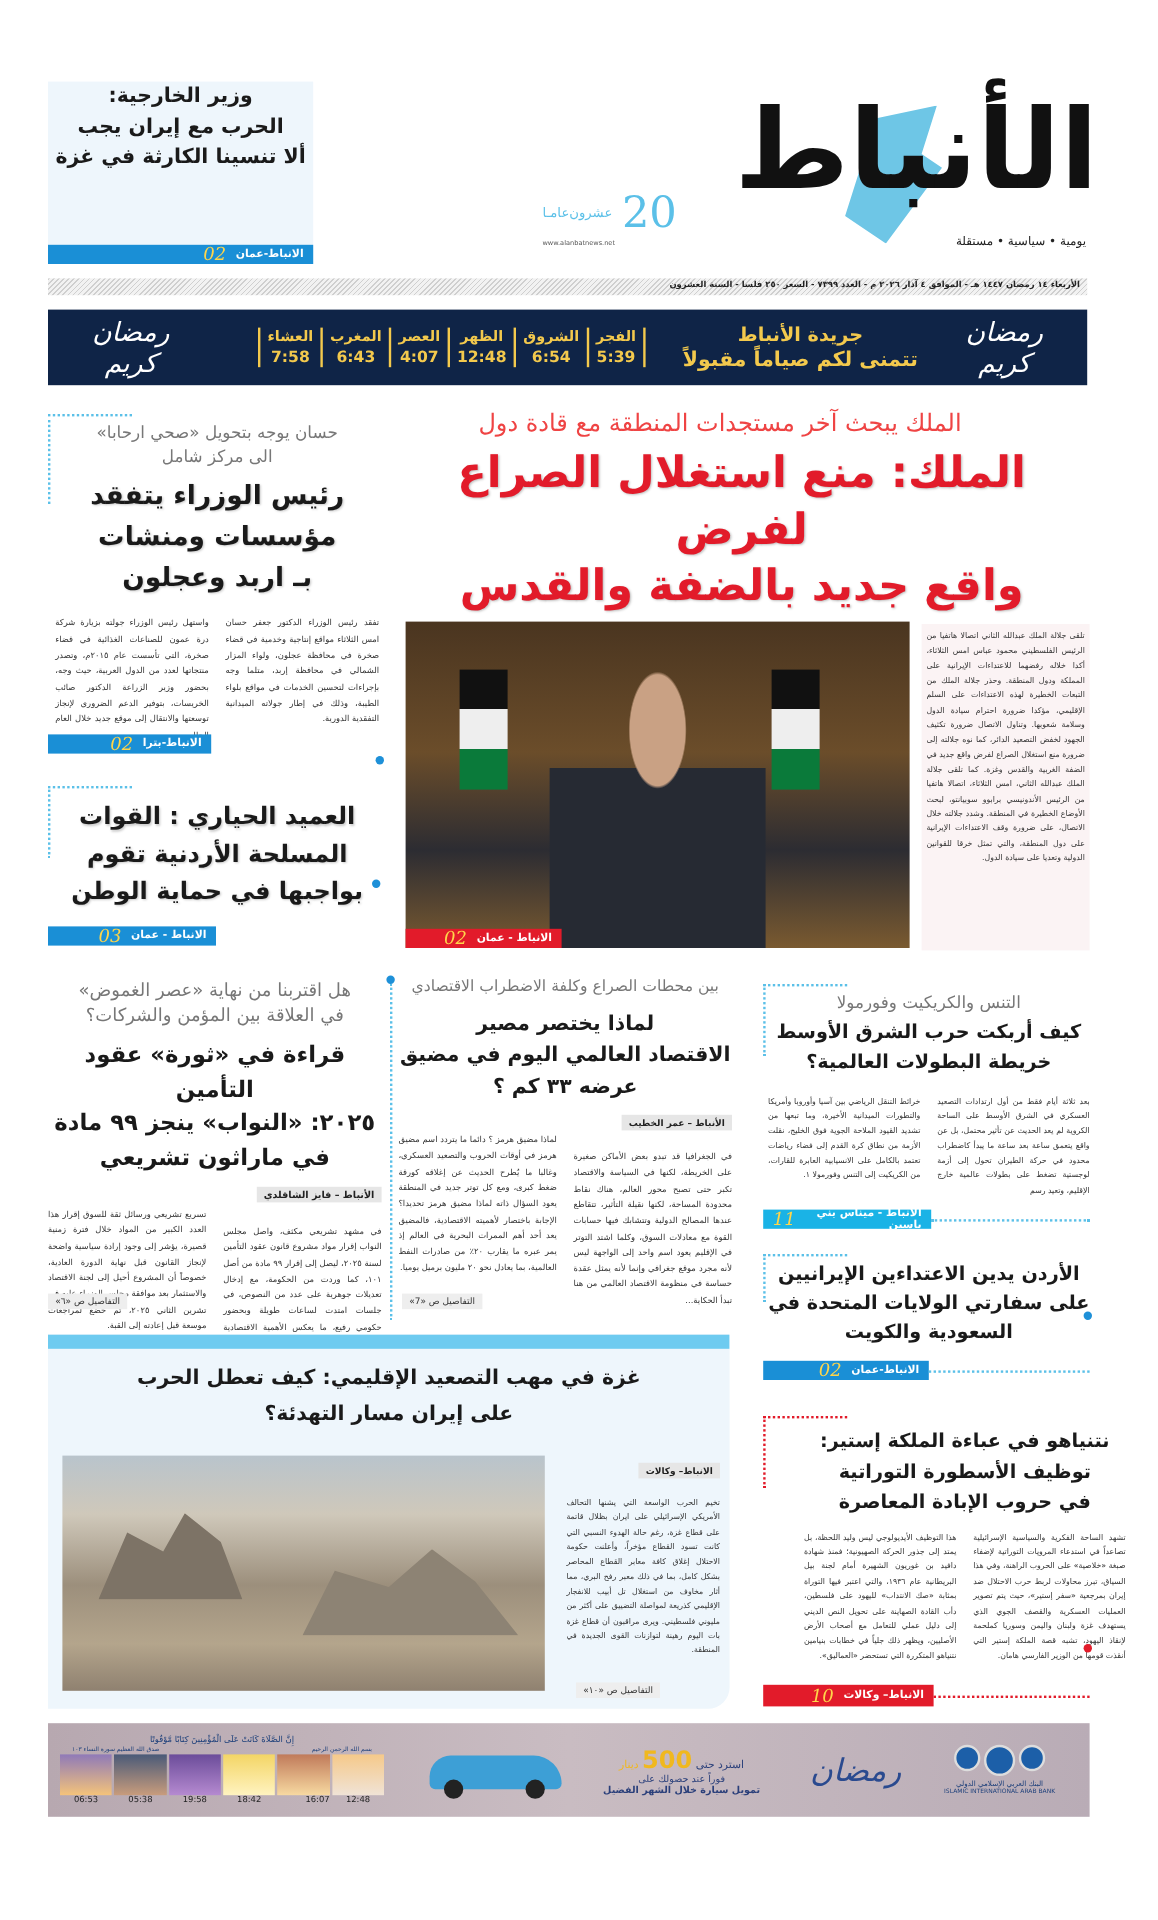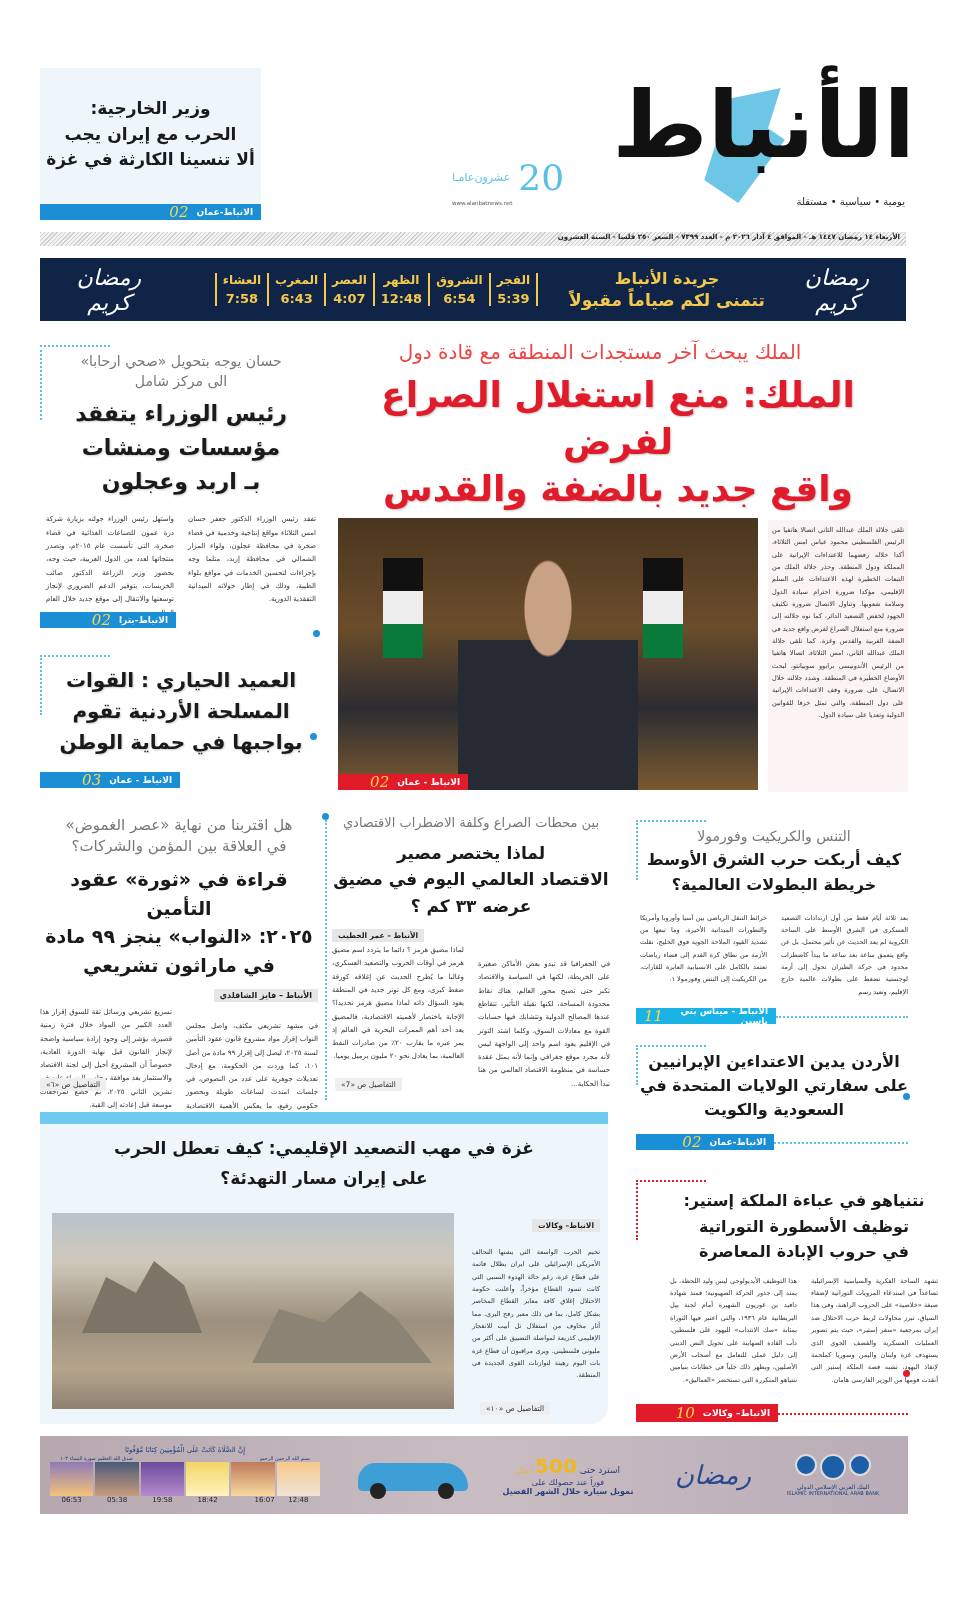--- a/index.html
+++ b/index.html
@@ -39,21 +39,21 @@
       <span>عشرون</span>
       <span>عامـا</span>
     </span>
     <span style="width:1px;height:30px;background:#888;"></span>
     <span style="font-family:'DejaVu Serif',serif;font-size:36px;color:#5bc0e8;line-height:1;">20</span>
   </div>
   <div style="font-size:5.5px;color:#555;margin-top:4px;">www.alanbatnews.net</div>
 </div>
 
 <div class="abs" style="left:40px;top:68px;width:221px;height:152px;background:#eef6fc;">
-  <div class="hl" style="padding-top:28px;font-size:17px;line-height:1.5;">
+  <div class="hl" style="font-size:17px;line-height:1.5;">
     <div>وزير الخارجية:</div>
     <div>الحرب مع إيران يجب</div>
     <div>ألا تنسينا الكارثة في غزة</div>
   </div>
   <div class="tag abs" style="left:0;right:0;bottom:0;height:16px;">
     <span>الانباط-عمان</span>
     <span class="num">02</span>
   </div>
 </div>
 
@@ -172,21 +172,21 @@
 
 <div class="abs dot" style="left:322px;top:813px;"></div>
 <div class="abs dotline-v" style="left:325px;top:820px;height:280px;"></div>
 <div class="abs" style="left:332px;top:815px;width:278px;height:280px;">
   <div class="kicker" style="font-size:13px;color:#777;">بين محطات الصراع وكلفة الاضطراب الاقتصادي</div>
   <div class="hl" style="font-size:17px;line-height:1.55;margin-top:10px;">
     <div>لماذا يختصر مصير</div>
     <div>الاقتصاد العالمي اليوم في مضيق</div>
     <div>عرضه ٣٣ كم ؟</div>
   </div>
-  <div style="text-align:left;margin-top:4px;"><span class="byline" style="font-size:7.5px;">الأنباط – عمر الخطيب</span></div>
+  <div style="text-align:right;margin-top:4px;"><span class="byline" style="font-size:7.5px;">الأنباط – عمر الخطيب</span></div>
   <div class="cols" style="margin-top:2px;">
     <div class="body" style="padding-top:14px;">في الجغرافيا قد تبدو بعض الأماكن صغيرة على الخريطة، لكنها في السياسة والاقتصاد تكبر حتى تصبح محور العالم، هناك نقاط محدودة المساحة، لكنها نقيلة التأثير، تتقاطع عندها المصالح الدولية وتتشابك فيها حسابات القوة مع معادلات السوق، وكلما اشتد التوتر في الإقليم يعود اسم واحد إلى الواجهة ليس لأنه مجرد موقع جغرافي وإنما لأنه يمثل عقدة حساسة في منظومة الاقتصاد العالمي من هنا تبدأ الحكاية...</div>
     <div class="body">لماذا مضيق هرمز ؟ دائما ما يتردد اسم مضيق هرمز في أوقات الحروب والتصعيد العسكري، وغالبا ما يُطرح الحديث عن إغلاقه كورقة ضغط كبرى، ومع كل توتر جديد في المنطقة يعود السؤال ذاته لماذا مضيق هرمز تحديدا؟ الإجابة باختصار لأهميته الاقتصادية، فالمضيق يعد أحد أهم الممرات البحرية في العالم إذ يمر عبره ما يقارب ٢٠٪ من صادرات النفط العالمية، بما يعادل نحو ٢٠ مليون برميل يوميا.</div>
   </div>
 </div>
 <div class="abs more" style="left:335px;top:1078px;">التفاصيل ص «7»</div>
 
 <div class="abs dotline-v" style="left:636px;top:820px;height:60px;"></div>
 <div class="abs dotline-h" style="left:636px;top:820px;width:70px;"></div>
 <div class="abs" style="left:640px;top:828px;width:268px;">

